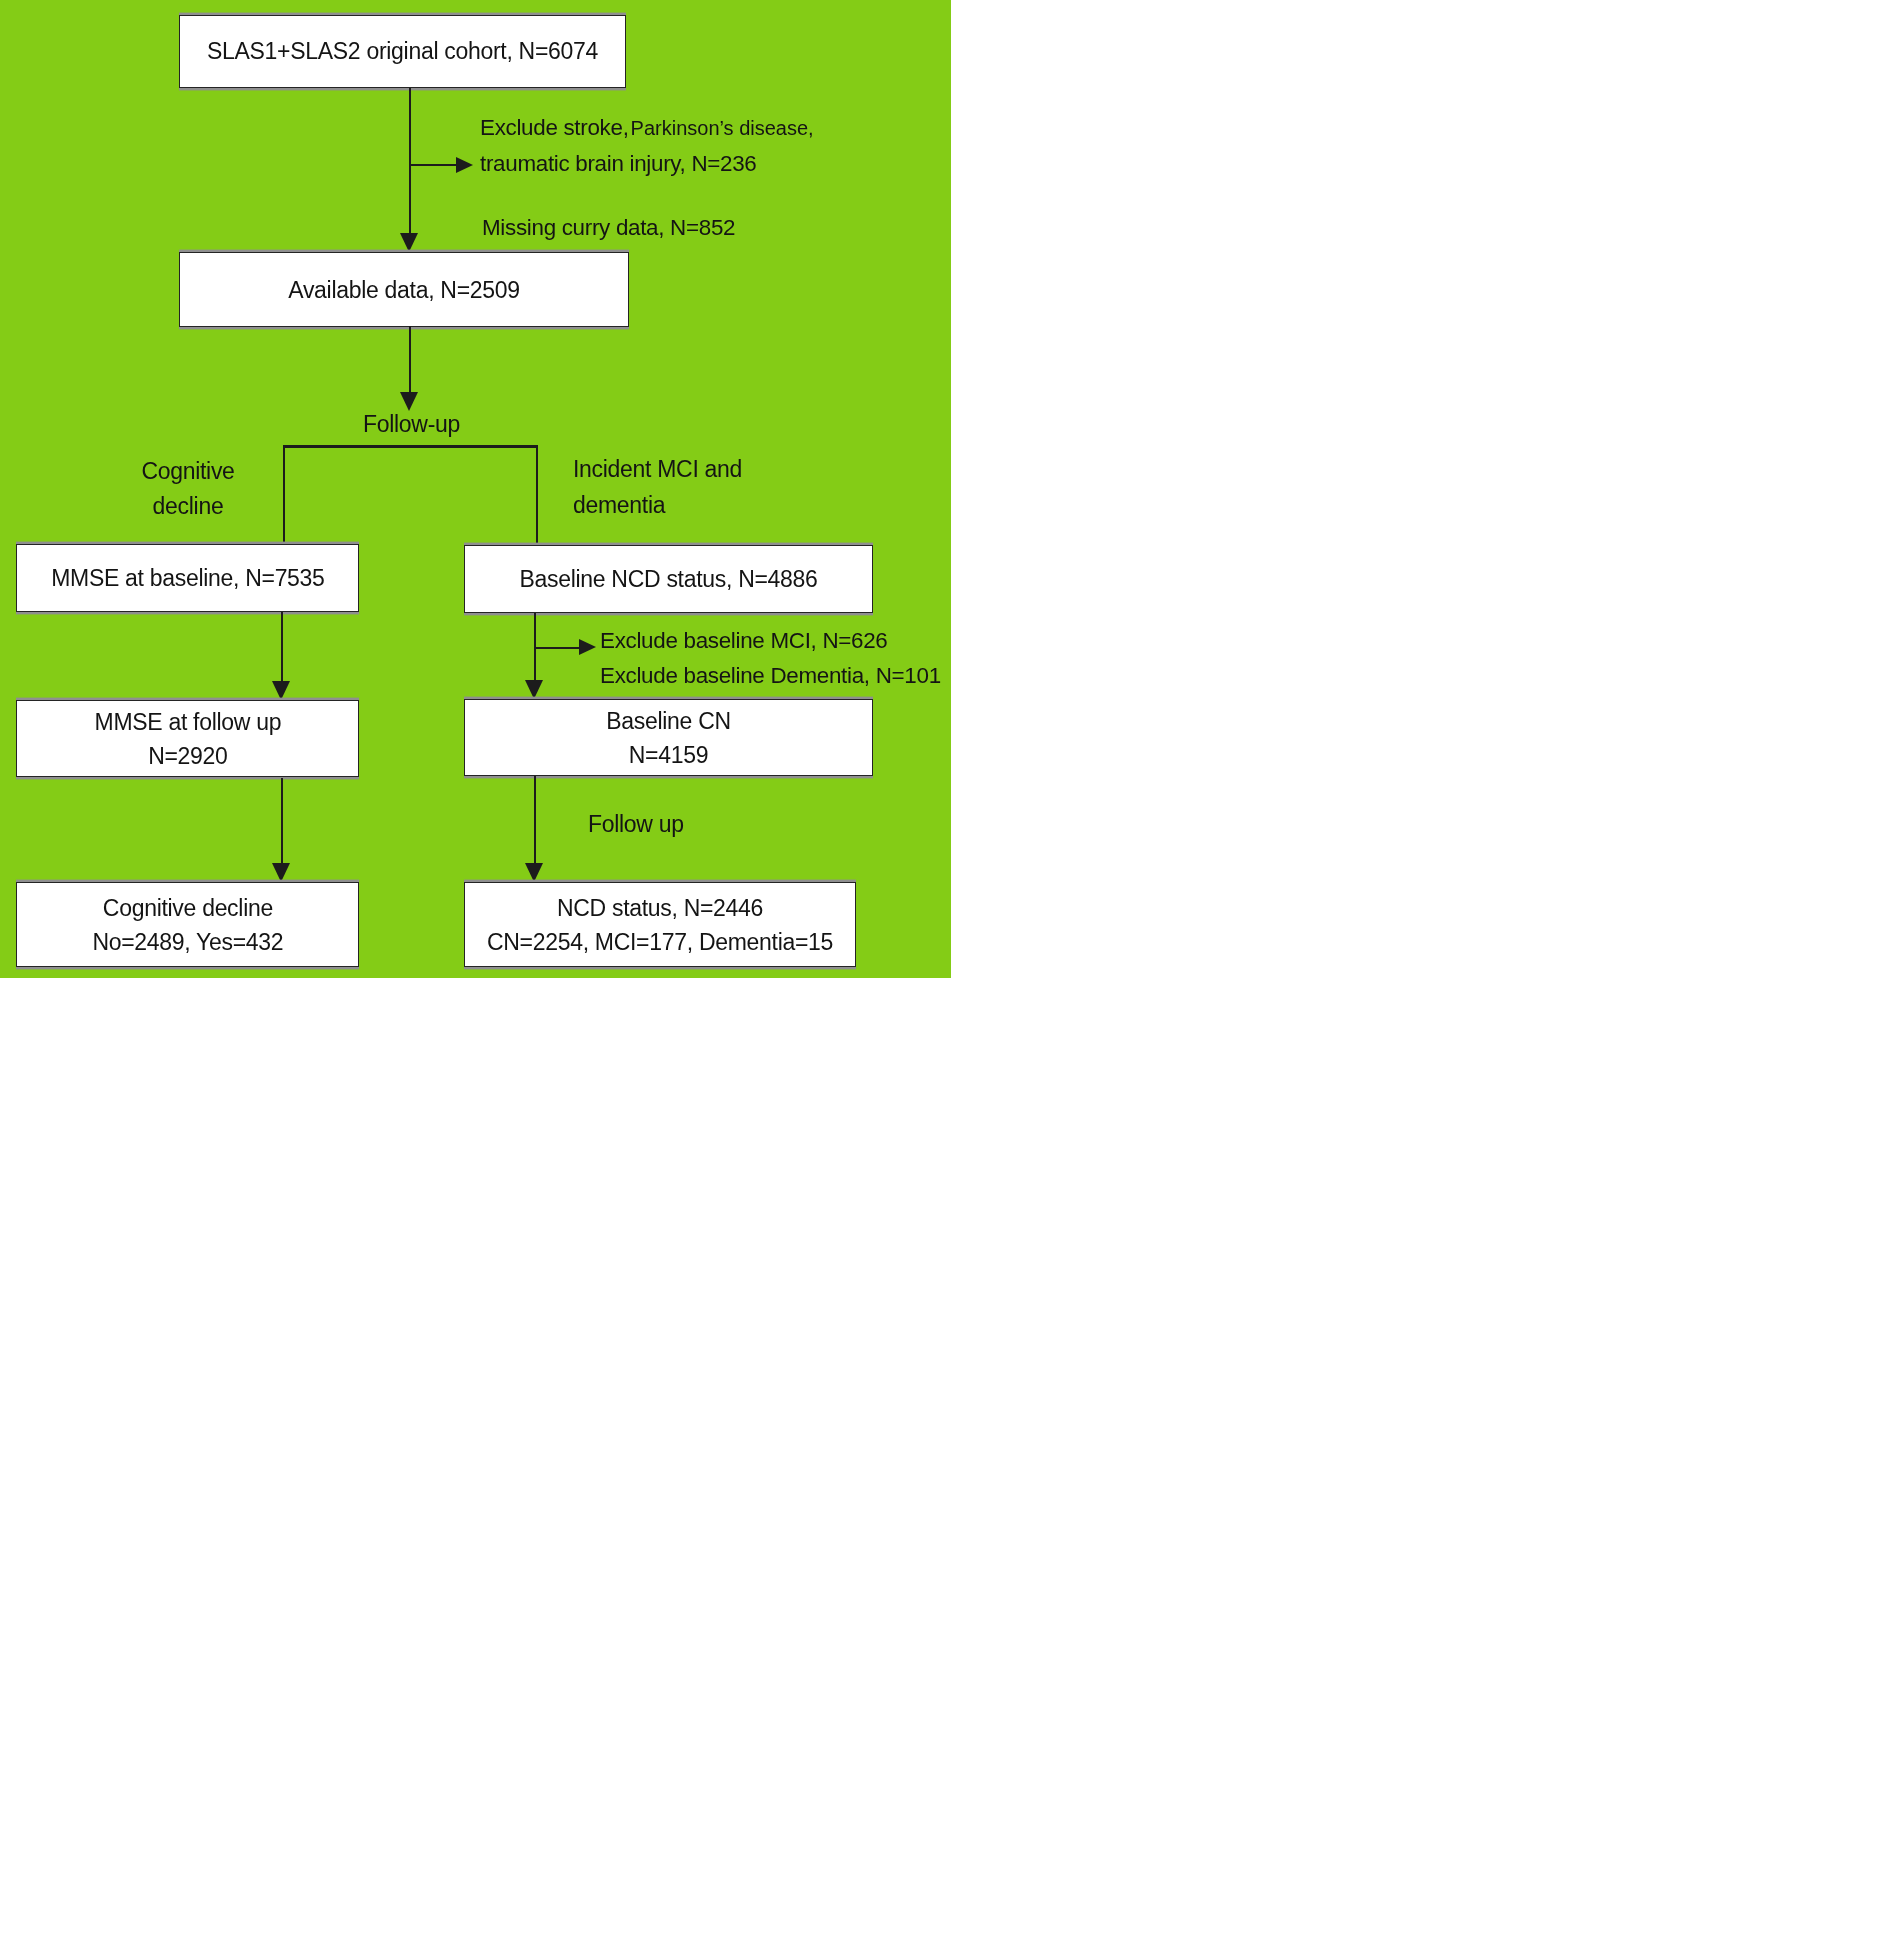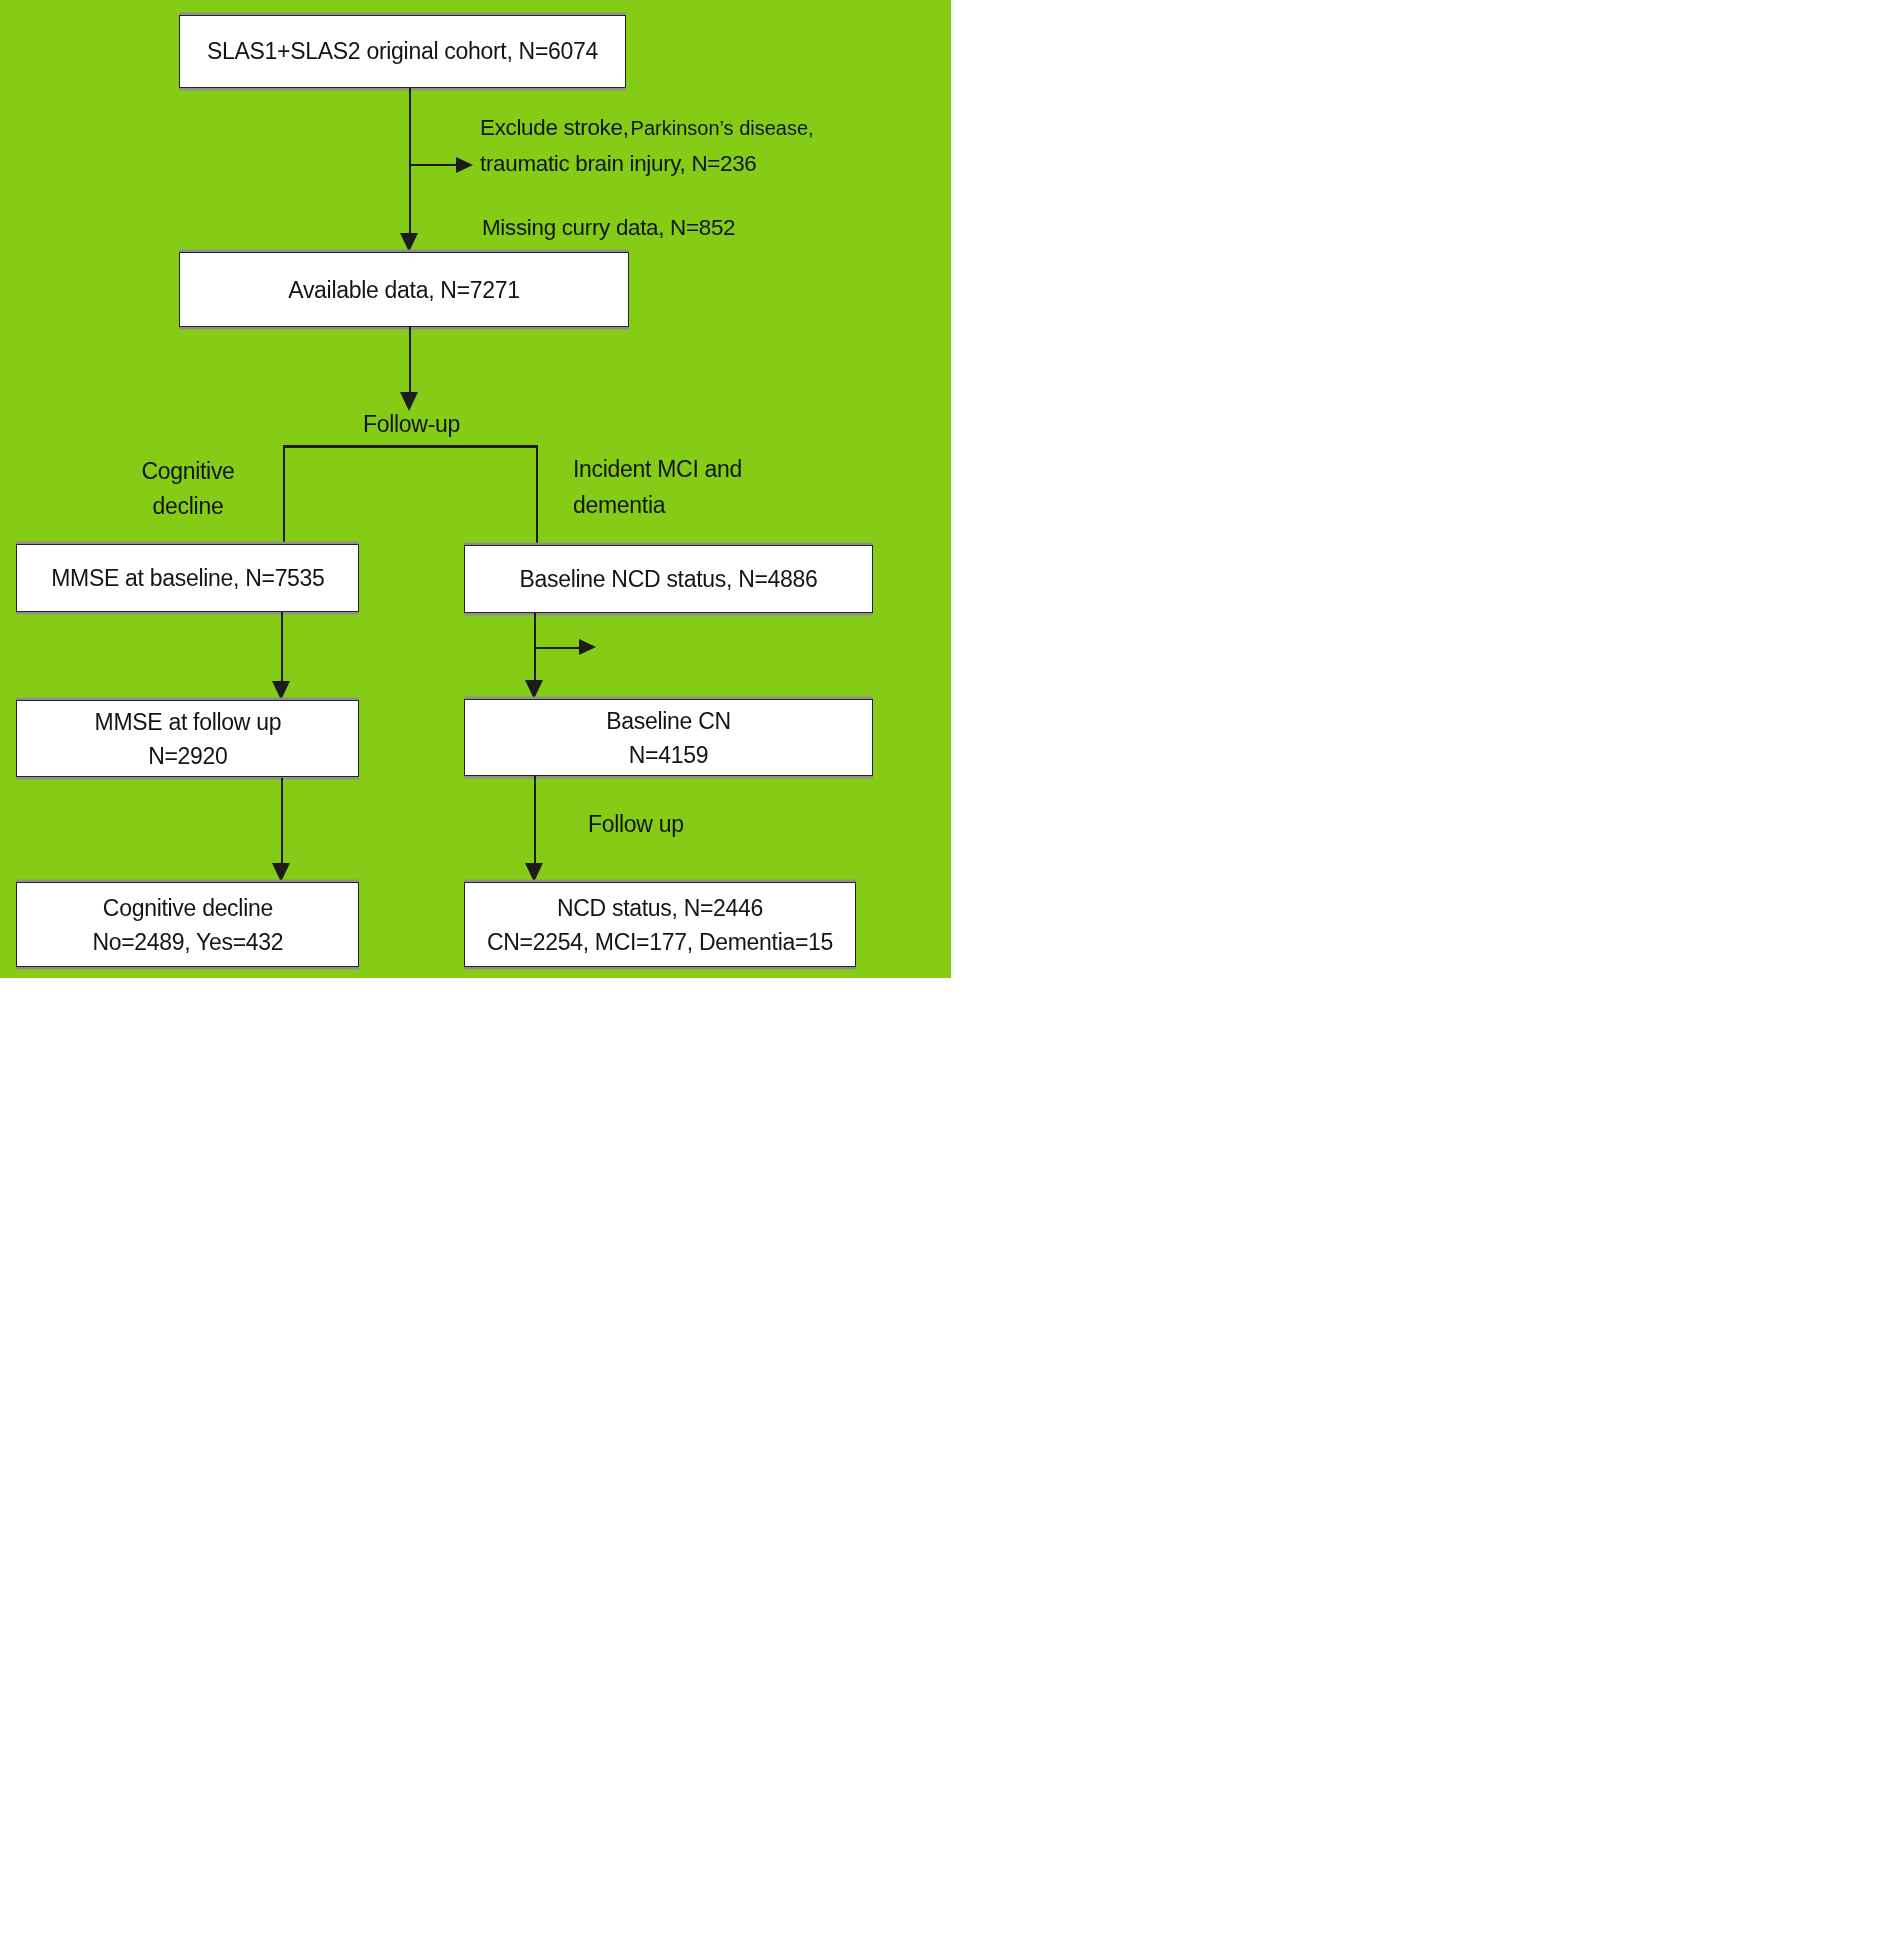--- a/index.html
+++ b/index.html
@@ -104,21 +104,21 @@
       <span>Exclude stroke,</span><span class="serif">Parkinson’s disease,</span>
     </div>
     <div>traumatic brain injury, N=236</div>
   </div>
 
   <div class="note" style="left:482px;top:210px;">
     <span>Missing curry data, N=852</span>
   </div>
 
   <div class="box" style="left:179px;top:252px;width:450px;height:75px;">
-    <span class="box-text">Available data, N=7271</span>
+    <span class="box-text">Available data, N=2509</span>
   </div>
 
   <div class="vline" style="left:409px;top:326px;height:67px;"></div>
   <div class="ah-down" style="left:400px;top:392px;"></div>
 
   <div class="flow-label" style="left:331px;top:410px;width:161px;text-align:center;">
     <span>Follow-up</span>
   </div>
 
   <div class="hline thick" style="left:283px;top:445px;width:255px;"></div>
@@ -144,20 +144,24 @@
   </div>
 
   <div class="vline" style="left:281px;top:612px;height:70px;"></div>
   <div class="ah-down" style="left:272px;top:681px;"></div>
 
   <div class="vline" style="left:534px;top:613px;height:68px;"></div>
   <div class="ah-down" style="left:525px;top:680px;"></div>
   <div class="hline" style="left:534px;top:647px;width:45px;"></div>
   <div class="ah-right" style="left:579px;top:639px;"></div>
 
+  <div class="note" style="left:600px;top:623px;line-height:35px;">
+    <div>Exclude baseline MCI, N=626</div>
+    <div>Exclude baseline Dementia, N=101</div>
+  </div>
 
   <div class="box" style="left:16.4px;top:700px;width:343px;height:77px;">
     <span class="box-text">MMSE at follow up</span>
     <span class="box-text">N=2920</span>
   </div>
 
   <div class="box" style="left:464px;top:699px;width:409px;height:77px;">
     <span class="box-text">Baseline CN</span>
     <span class="box-text">N=4159</span>
   </div>

